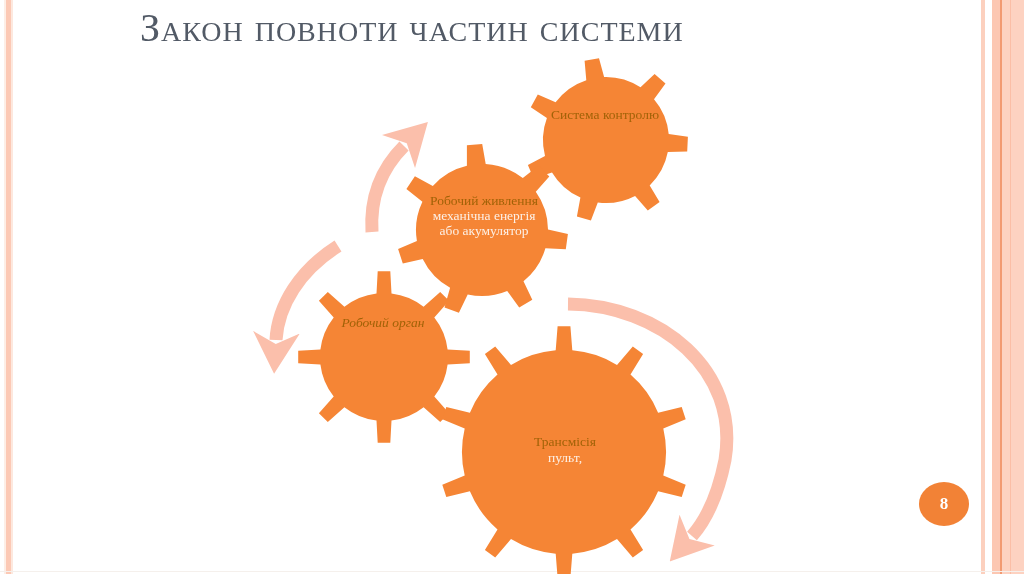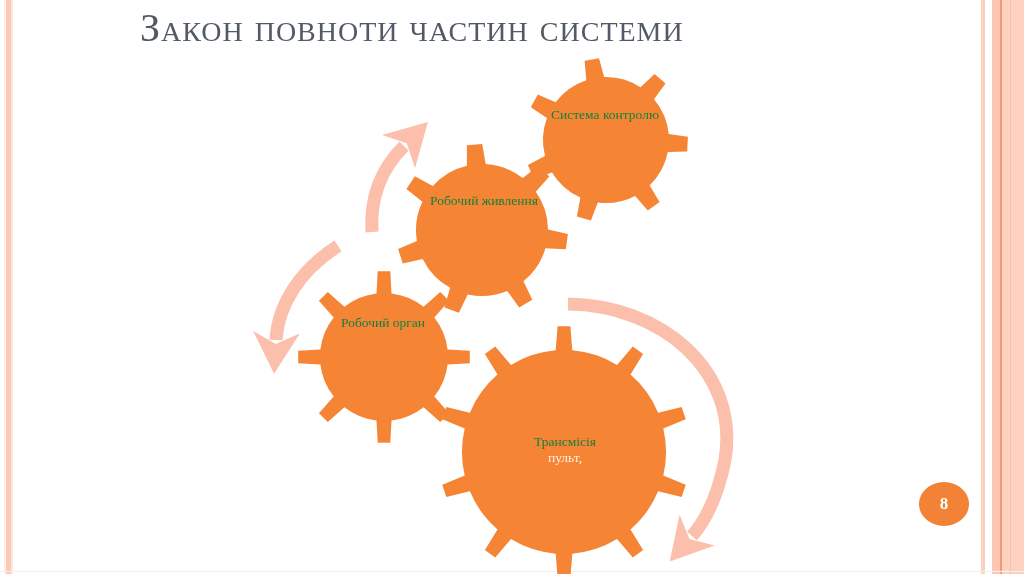--- a/index.html
+++ b/index.html
@@ -14,21 +14,21 @@
       font-size: 40px; color: #525a66; letter-spacing: 1px;
       font-variant: small-caps; white-space: nowrap;
       font-family: "Liberation Serif", "DejaVu Serif", serif;
     }
     svg.diagram { position: absolute; left: 0; top: 0; }
     .gear-label {
       position: absolute; text-align: center;
       font-family: "Liberation Serif", "DejaVu Serif", serif;
       line-height: 1.1;
     }
-    .gear-label .head { color: #15803d; display: block; }
+    .gear-label .head { color: #a16207; display: block; }
     .gear-label .body { color: #fdf0e6; display: block; }
     .page-badge {
       position: absolute; left: 919px; top: 482px; width: 50px; height: 44px;
       border-radius: 50%; background: #f28236; color: #ffffff;
       font-size: 17px; font-weight: bold; text-align: center; line-height: 44px;
       font-family: "Liberation Serif", "DejaVu Serif", serif;
     }
     .bottom-line { position: absolute; left: 0; top: 571px; width: 1024px; height: 1px; background: #f5f0ec; }
   </style>
 </head>
@@ -63,24 +63,25 @@
   <path id="gear-working" fill="#f58535" d="M376.5,293.4 L377.7,271.2 L390.3,271.2 L391.5,293.4 A64,64 0 0 1 423.6,306.7 L440.2,291.9 L449.1,300.8 L434.3,317.4 A64,64 0 0 1 447.6,349.5 L469.8,350.7 L469.8,363.3 L447.6,364.5 A64,64 0 0 1 434.3,396.6 L449.1,413.2 L440.2,422.1 L423.6,407.3 A64,64 0 0 1 391.5,420.6 L390.3,442.8 L377.7,442.8 L376.5,420.6 A64,64 0 0 1 344.4,407.3 L327.8,422.1 L318.9,413.2 L333.7,396.6 A64,64 0 0 1 320.4,364.5 L298.2,363.3 L298.2,350.7 L320.4,349.5 A64,64 0 0 1 333.7,317.4 L318.9,300.8 L327.8,291.9 L344.4,306.7 A64,64 0 0 1 376.5,293.4 Z"></path>
   <path id="gear-transmission" fill="#f58535" d="M555.7,350.3 L557.6,326.2 L570.4,326.2 L572.3,350.3 A102,102 0 0 1 617.0,364.9 L632.8,346.4 L643.1,353.9 L630.5,374.6 A102,102 0 0 1 658.1,412.7 L681.7,407.0 L685.7,419.2 L663.3,428.5 A102,102 0 0 1 663.3,475.5 L685.7,484.8 L681.7,497.0 L658.1,491.3 A102,102 0 0 1 630.5,529.4 L643.1,550.1 L632.8,557.6 L617.0,539.1 A102,102 0 0 1 572.3,553.7 L570.4,577.8 L557.6,577.8 L555.7,553.7 A102,102 0 0 1 511.0,539.1 L495.2,557.6 L484.9,550.1 L497.5,529.4 A102,102 0 0 1 469.9,491.3 L446.3,497.0 L442.3,484.8 L464.7,475.5 A102,102 0 0 1 464.7,428.5 L442.3,419.2 L446.3,407.0 L469.9,412.7 A102,102 0 0 1 497.5,374.6 L484.9,353.9 L495.2,346.4 L511.0,364.9 A102,102 0 0 1 555.7,350.3 Z"></path>
 </svg>
 
 <div class="gear-label" style="left:548px;top:108px;width:114px;font-size:13.5px;">
   <span class="head">Система контролю</span>
 </div>
 
 <div class="gear-label" style="left:427px;top:193px;width:114px;font-size:13.5px;line-height:1.12;">
   <span class="head">Робочий живлення</span>
+  <span class="body">механічна енергія або акумулятор</span>
 </div>
 
 <div class="gear-label" style="left:333px;top:315px;width:100px;font-size:13.5px;line-height:1.12;">
-  <span class="head" style="margin-bottom:20px;">Робочий орган</span>
+  <span class="head" style="margin-bottom:20px;font-style:italic;">Робочий орган</span>
 </div>
 
 <div class="gear-label" style="left:505px;top:434px;width:120px;font-size:13.5px;line-height:1.15;">
   <span class="head">Трансмісія</span>
   <span class="body">пульт,</span>
 </div>
 
 <div class="page-badge">8</div>
 
 </body></html>

